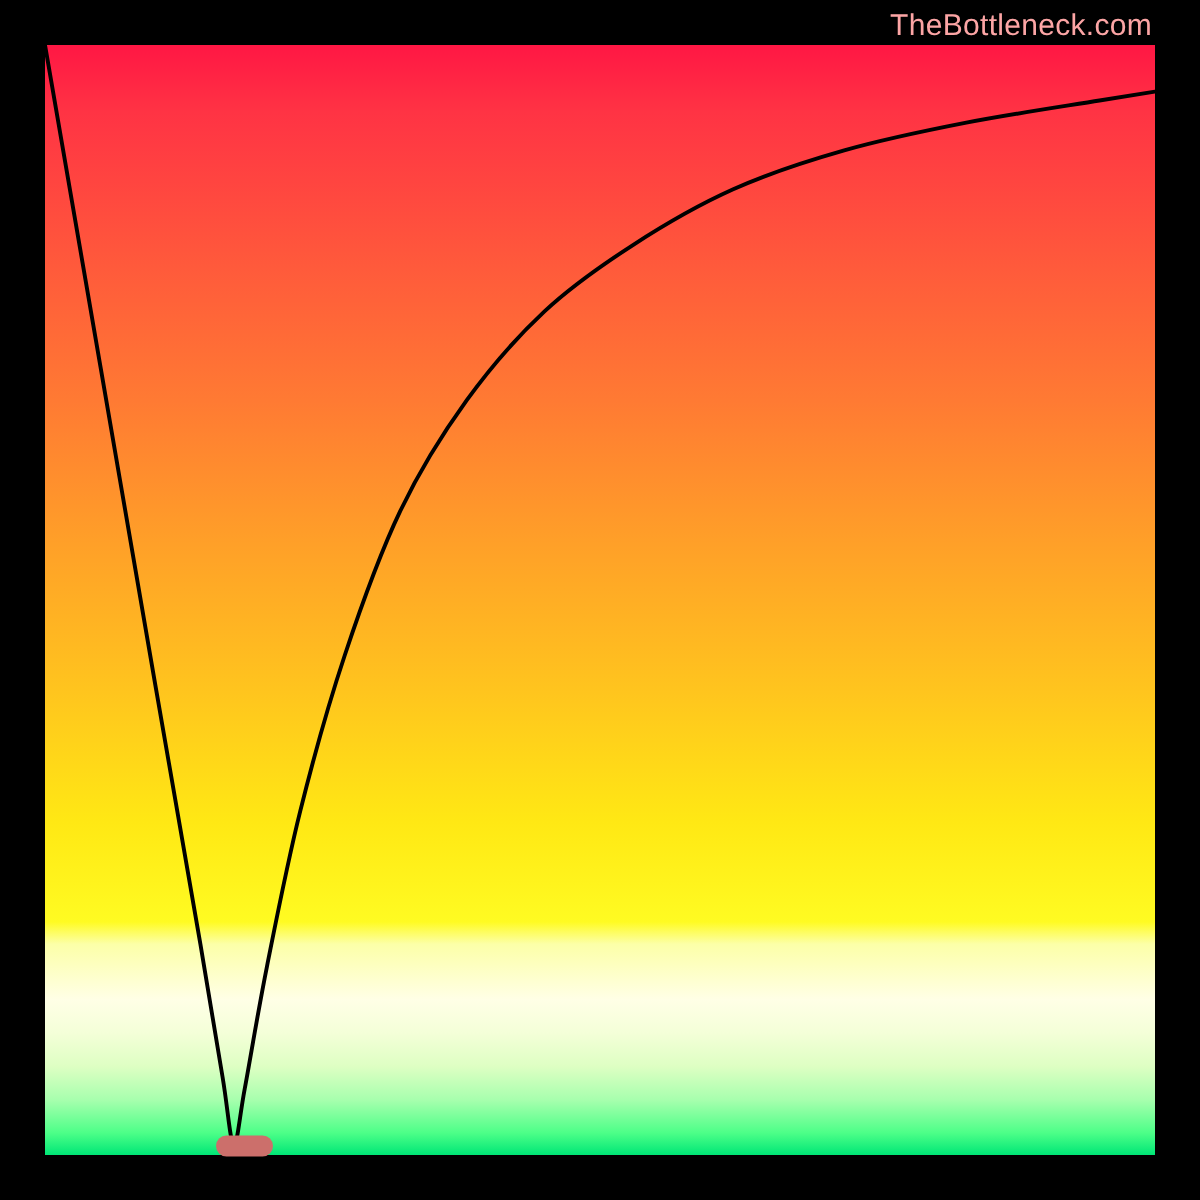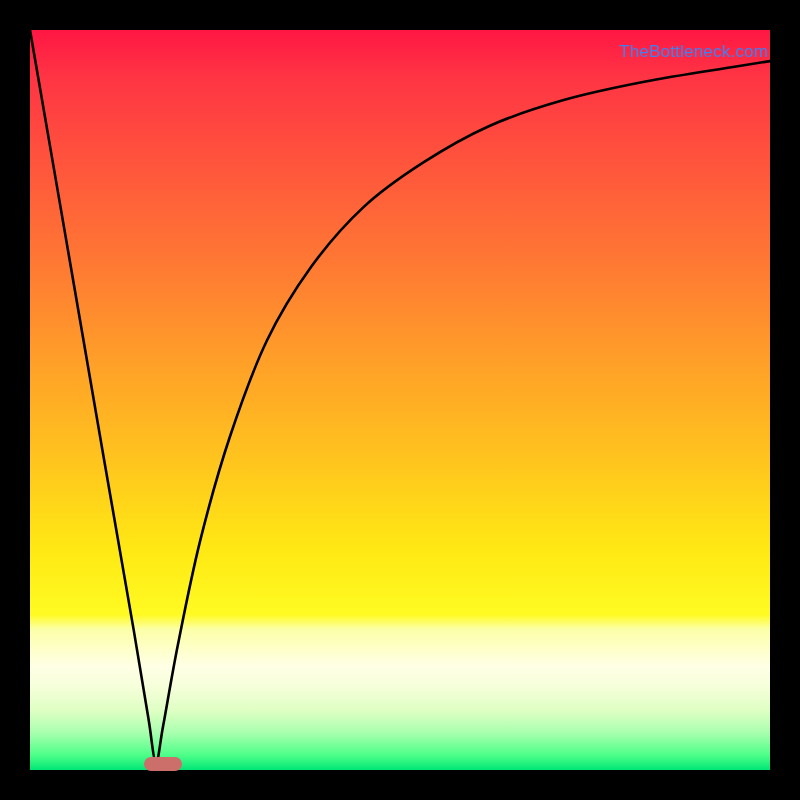--- a/index.html
+++ b/index.html
@@ -32,25 +32,24 @@
       #deffc3 92%,
       #a8ffae 95%,
       #4dff88 98%,
       #00e676 100%
     );
   }
   .watermark {
     position: absolute;
     top: 6px;
     right: 32px;
-    color: #3b82f6;
-    font-size: 17px;
+    color: #fca5a5;
+    font-size: 20px;
     letter-spacing: 0.2px;
     z-index: 5;
-    margin-top: 36px;
   }
   svg.curve {
     position: absolute;
     left: 30px;
     top: 30px;
     width: 740px;
     height: 740px;
     z-index: 3;
   }
   .marker {

